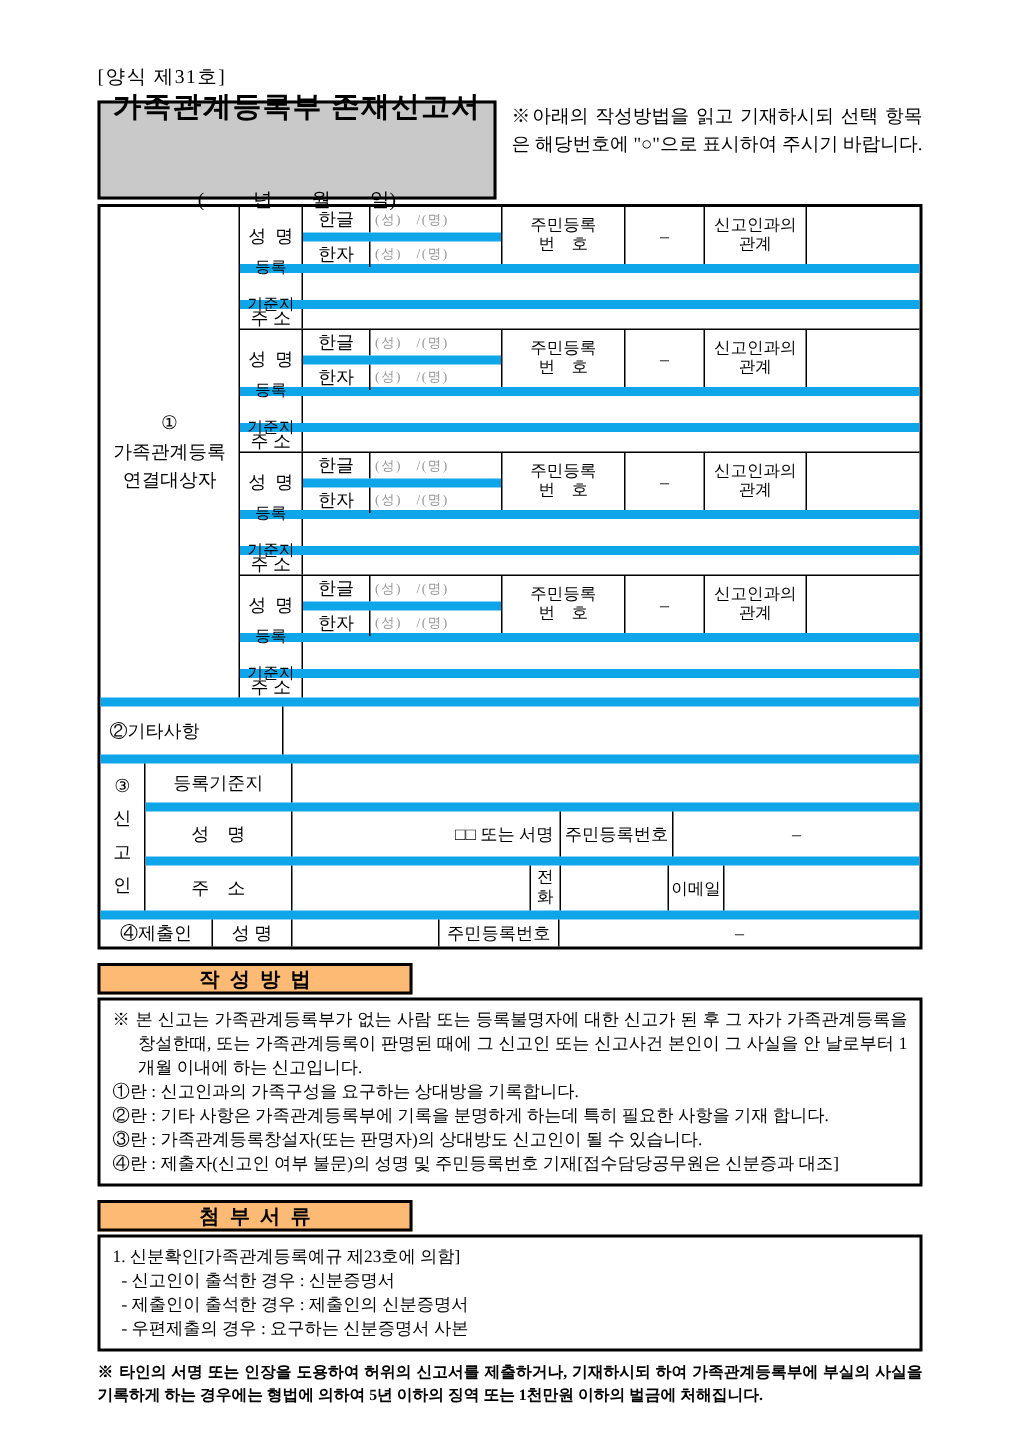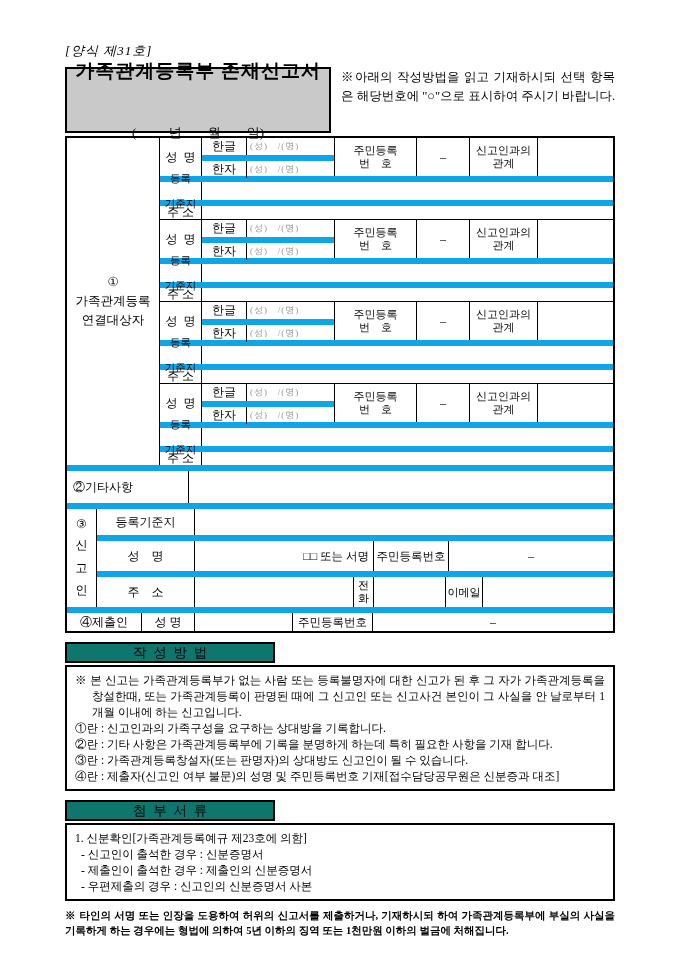--- a/index.html
+++ b/index.html
@@ -4,21 +4,21 @@
 <style>
   * { box-sizing: border-box; margin: 0; padding: 0; }
   html, body { background: #ffffff; }
   .page {
     position: relative; width: 680px; height: 962px; background: #ffffff;
     color: #000; font-family: "Liberation Serif", "DejaVu Serif", serif;
     overflow: hidden;
   }
   .content { position: absolute; left: 65px; top: 42px; width: 550px; }
 
-  .form-no { font-size: 13px; letter-spacing: 1px; margin-bottom: 7px; font-style: italic; }
+  .form-no { font-size: 13px; letter-spacing: 1px; margin-bottom: 7px; }
 
   .header { display: flex; align-items: stretch; }
   .title-box {
     flex: none; width: 266px; height: 66px; background: #c9c9c9;
     border: 2px solid #000; display: flex; flex-direction: column;
     align-items: center; justify-content: center; row-gap: 5px; gap: 40px;
   }
   .title { font-size: 19px; font-weight: bold; letter-spacing: 1px; }
   .date-line { font-size: 13px; white-space: pre; }
   .note { flex: 1; padding: 1px 0 0 10px; font-size: 12.5px; line-height: 1.55; text-align: justify; }
@@ -46,22 +46,22 @@
 
   .subjcol { display:flex; flex-direction:column; align-items:center; justify-content:center;
              font-size:12.5px; line-height:19px; }
   .person-block + .person-block { border-top: 1px solid #000; }
   .namecol { display:flex; flex-direction:column; }
   .nrow { flex:1; }
   .repnum { display:flex; flex-direction:column; align-items:center; justify-content:space-evenly;
             font-size:12px; padding:3px 0; }
   .seal { justify-content:flex-end; padding-right:4px; font-size:11.5px; }
 
-  .sec-h { width:210px; height:21px; margin-top:9px; background:#0f766e; border:2px solid #000;
-           display:flex; align-items:center; justify-content:center; font-weight:normal;
+  .sec-h { width:210px; height:21px; margin-top:9px; background:#fdba74; border:2px solid #000;
+           display:flex; align-items:center; justify-content:center; font-weight:bold;
            font-size:13.5px; white-space:pre; }
   .sec-box { border:2px solid #000; margin-top:2px; padding:5px 8px; font-size:11.5px; line-height:16px; }
   .hang { padding-left:17px; text-indent:-17px; text-align:justify; }
   .attach-item { padding-left:6px; }
 
   .footnote { margin-top:7px; font-weight:bold; font-size:10.5px; line-height:1.45; text-align:justify; }
 </style>
 </head>
 <body>
 
@@ -291,19 +291,19 @@
       <div class="hang">②란 : 기타 사항은 가족관계등록부에 기록을 분명하게 하는데 특히 필요한 사항을 기재 합니다.</div>
       <div class="hang">③란 : 가족관계등록창설자(또는 판명자)의 상대방도 신고인이 될 수 있습니다.</div>
       <div class="hang">④란 : 제출자(신고인 여부 불문)의 성명 및 주민등록번호 기재[접수담당공무원은 신분증과 대조]</div>
     </div>
 
     <div class="sec-h">첨  부  서  류</div>
     <div class="sec-box">
       <div>1. 신분확인[가족관계등록예규 제23호에 의함]</div>
       <div class="attach-item">- 신고인이 출석한 경우 : 신분증명서</div>
       <div class="attach-item">- 제출인이 출석한 경우 : 제출인의 신분증명서</div>
-      <div class="attach-item">- 우편제출의 경우 : 신고인의 신분증명서 사본</div>
+      <div class="attach-item">- 우편제출의 경우 : 요구하는 신분증명서 사본</div>
     </div>
 
     <div class="footnote">※ 타인의 서명 또는 인장을 도용하여 허위의 신고서를 제출하거나, 기재하시되 하여 가족관계등록부에 부실의 사실을 기록하게 하는 경우에는 형법에 의하여 5년 이하의 징역 또는 1천만원 이하의 벌금에 처해집니다.</div>
 
   </div>
 </div>
 
 </body></html>

